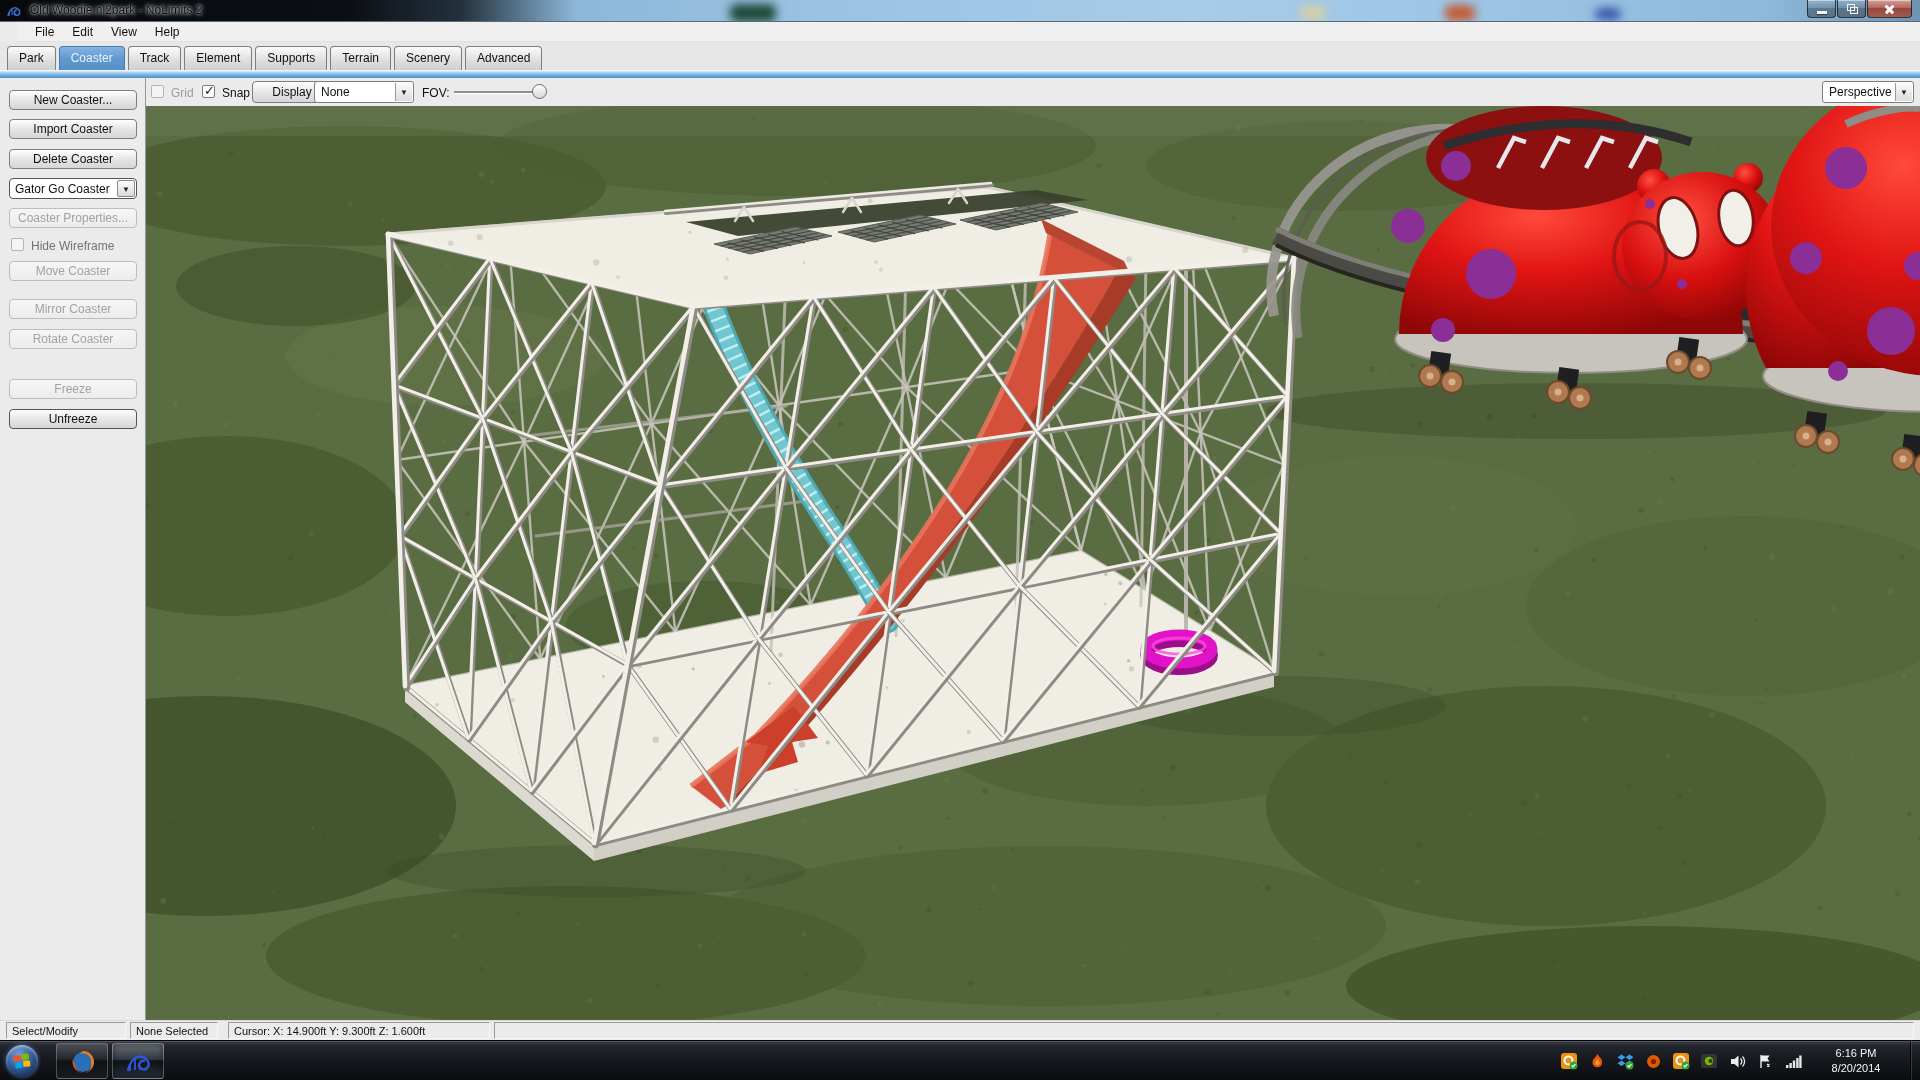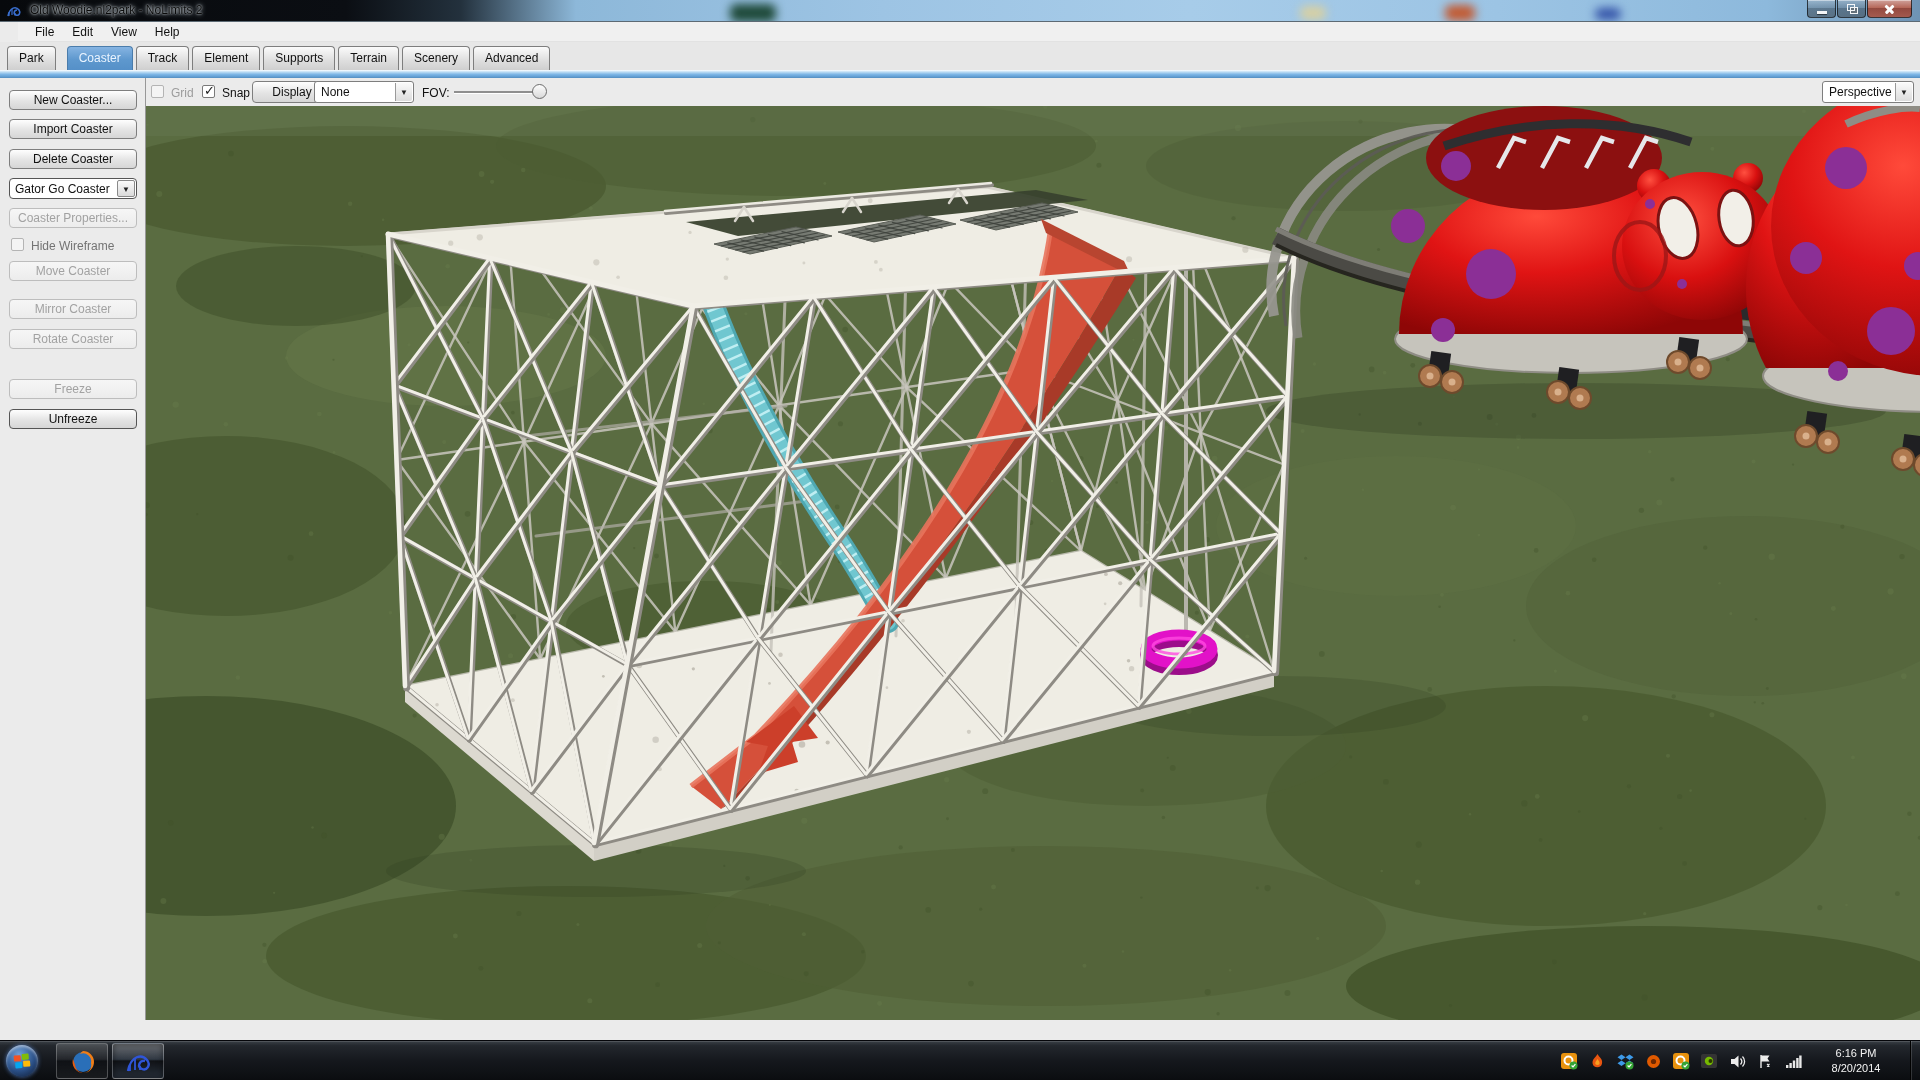--- a/index.html
+++ b/index.html
@@ -30,21 +30,21 @@
   
   .menubar { position:absolute; left:18px; top:22px; width:1920px; height:20px; background:#f0f0f0;
     display:flex; align-items:center; padding-left:8px; border-bottom:1px solid #e2e2e2; }
   .menuitem { font-size:12px; color:#111; padding:2px 9px; cursor:default; }
 
   
   .tabrow { position:absolute; left:0; top:42px; width:1920px; height:28px; background:#e7e7e7;
     display:flex; align-items:flex-end; padding-left:7px; }
   .tab { font-size:12px; color:#111; padding:4px 11px 5px; margin-right:3px; border:1px solid #7e7e7e; border-bottom:none;
     border-radius:4px 4px 0 0; background:linear-gradient(#fbfbfb,#dedede 60%,#cfcfcf); cursor:pointer; }
-  .tab.active { background:linear-gradient(#86b4e2,#5e98ce 55%,#5590c8); color:#eaf4ff; border-color:#4a7cab;margin-left:8px; }
+  .tab.active { background:linear-gradient(#86b4e2,#5e98ce 55%,#5590c8); color:#eaf4ff; border-color:#4a7cab; }
   .bluebar { position:absolute; left:0; top:70px; width:1920px; height:8px;
     background:linear-gradient(#ffffff,#bcdcf4 25%,#7db6e6 55%,#609dd2 85%,#538cbe); }
 
   
   .toolbar { position:absolute; left:146px; top:78px; width:1774px; height:28px; background:#ebebeb; }
   .cb { position:absolute; width:13px; height:13px; top:7px; background:#fff; border:1px solid #7a7a7a; border-radius:2px; }
   .cb.disabled { border-color:#b4b4b4; background:#f4f4f4; }
   .cb .check { position:absolute; left:1px; top:-3px; font-size:13px; font-weight:bold; color:#1a1a1a; }
   .tool-label { position:absolute; top:8px; font-size:12px; color:#111; }
   .tool-label.disabled { color:#9c9c9c; }
@@ -836,20 +836,26 @@
           <circle cx="1700" cy="62" r="21" fill="#8b2f96"></circle>
           <circle cx="1660" cy="152" r="16" fill="#8b2f96"></circle>
           <circle cx="1745" cy="225" r="24" fill="#8b2f96"></circle>
           <circle cx="1692" cy="265" r="10" fill="#8b2f96"></circle>
           <circle cx="1772" cy="160" r="14" fill="#8b2f96"></circle>
           <path d="M1700,18 C1730,4 1760,0 1774,2" fill="none" stroke="#8f8d85" stroke-width="8"></path>
         </g>
     </svg>
   </div>
 
+  <div class="statusbar">
+    <div class="spanel" style="left:6px;width:120px;">Select/Modify</div>
+    <div class="spanel" style="left:130px;width:88px;">None Selected</div>
+    <div class="spanel" style="left:228px;width:262px;">Cursor: X: 14.900ft Y: 9.300ft Z: 1.600ft</div>
+    <div class="spanel" style="left:494px;right:6px;"></div>
+  </div>
 
   <div class="taskbar">
     <div class="startorb">
       <div class="flag">
         <div class="pane" style="left:0;top:1px;background:#f35325;"></div>
         <div class="pane" style="left:8px;top:0;background:#81bc06;"></div>
         <div class="pane" style="left:1px;top:8px;background:#05a6f0;"></div>
         <div class="pane" style="left:9px;top:7px;background:#ffba08;"></div>
       </div>
     </div>

